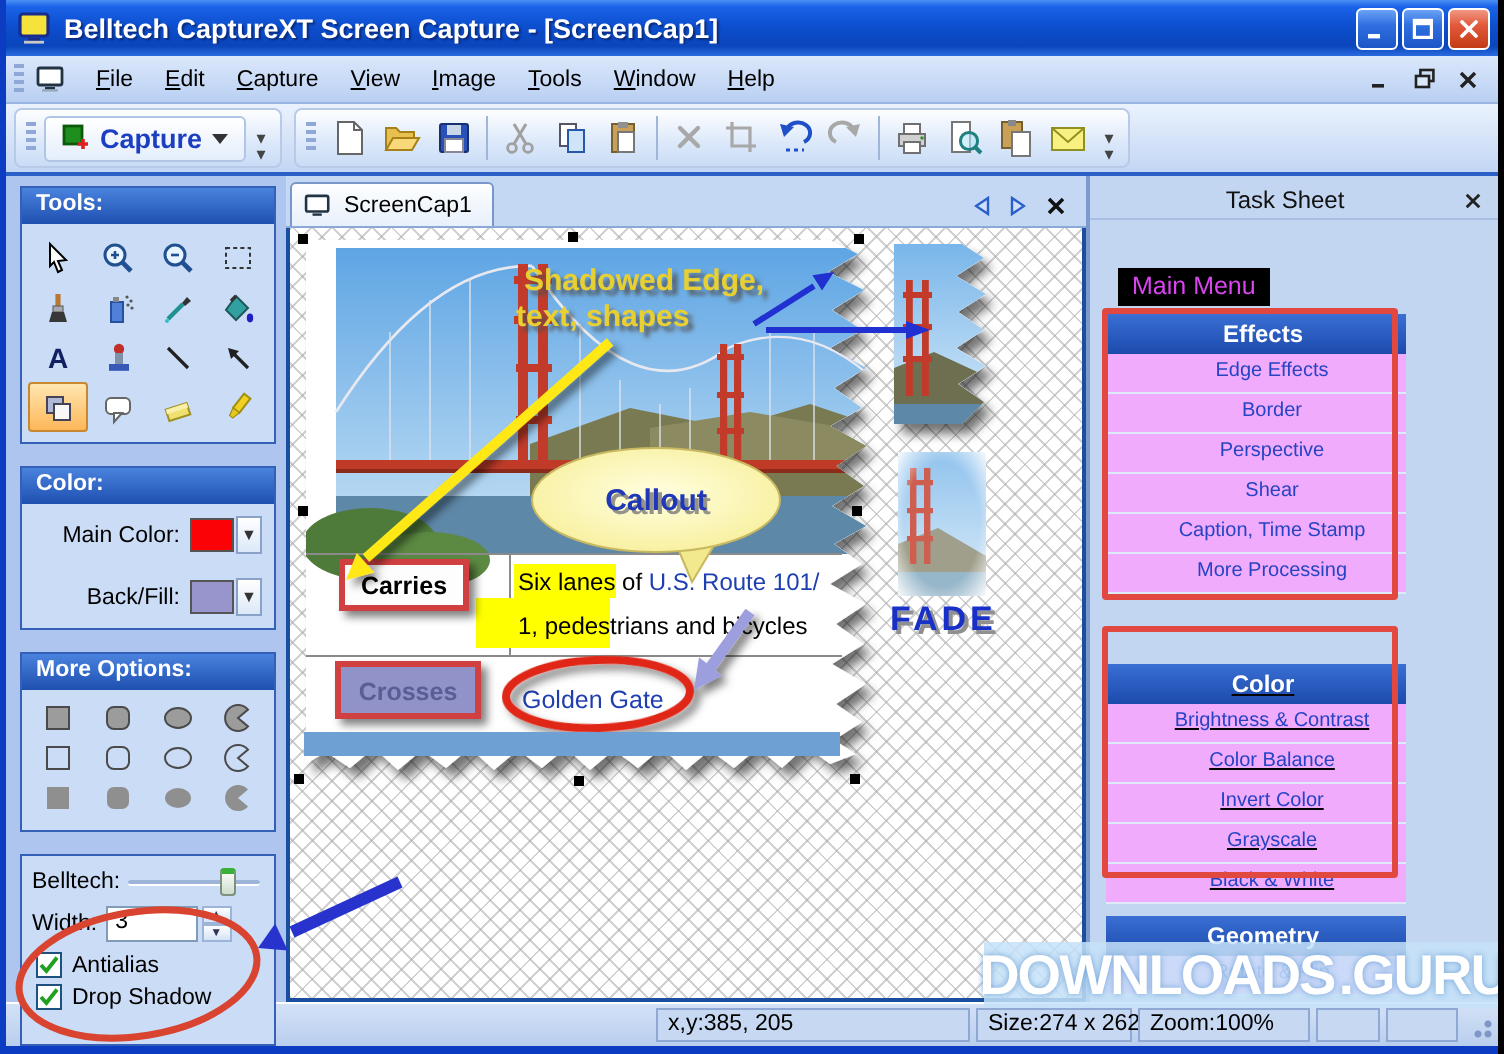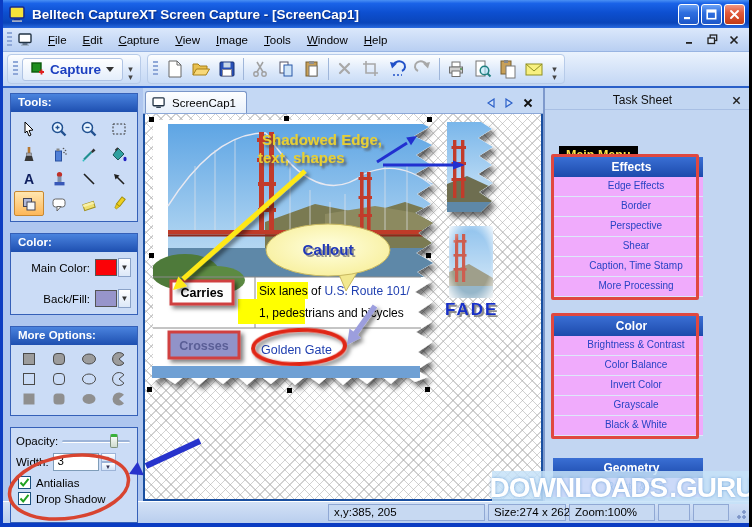--- a/index.html
+++ b/index.html
@@ -63,21 +63,21 @@
   .tabnav{display:flex;align-items:center;gap:10px;margin:0 4px 5px 0;}
   .canvas{flex:1;position:relative;border:2px solid #1a4fa0;border-top:none;
     background:repeating-linear-gradient(45deg,rgba(165,165,165,.5) 0 1px,transparent 1px 7px),
                repeating-linear-gradient(135deg,rgba(165,165,165,.5) 0 1px,transparent 1px 7px),#fff;}
   .canvas svg{position:absolute;left:0;top:0;}
   
   .right-panel{width:206px;flex:0 0 auto;background:#c2d6f2;border-left:2px solid #7e99cc;position:relative;font-size:12px;text-align:center;}
   .ts-header{height:22px;display:flex;align-items:center;padding:3px 8px 0 8px;border-bottom:1px solid #a8bfe4;}
   .ts-title{font-size:12px;color:#111;flex:1;}
   .ts-close{font-weight:bold;color:#222;font-size:12px;}
-  .mainmenu-label{position:absolute;left:14px;top:46px;background:#000;color:#fde047;font-weight:bold;font-size:12.5px;padding:2px 7px 3px;margin-top:12px;}
+  .mainmenu-label{position:absolute;left:14px;top:46px;background:#000;color:#d946ef;font-weight:normal;font-size:12.5px;padding:2px 7px 3px;}
   .ts-list{position:absolute;left:8px;width:150px;}
   .ts-sechead{height:20px;background:linear-gradient(180deg,#3a6fd4,#1c4aac);color:#fff;font-weight:bold;font-size:12px;padding:3px 0 0 7px;}
   .ts-item{height:20px;border-bottom:1px solid #dde8f8;color:#2743c4;font-size:10px;padding:3px 0 0 16px;background:#f0abfc;}
   .red-rect{position:absolute;border:3px solid #e04840;border-radius:2px;pointer-events:none;z-index:20;}
   
   .statusbar{height:22px;background:linear-gradient(180deg,#d3e1f6,#b9ceee);border-top:1px solid #fff;display:flex;align-items:center;padding:1px 3px;gap:3px;}
   .sb-ready{flex:1;font-size:11.5px;padding-left:5px;}
   .sb-panel{height:17px;border:1px solid #90a8d4;background:#c7d9f2;font-size:11.5px;padding:1px 5px;white-space:nowrap;}
   .sb-grip{width:12px;height:12px;margin-left:2px;background:
      radial-gradient(circle at 10px 10px,#7e96c8 1.5px,transparent 2px),
@@ -460,21 +460,21 @@
           <div class="shapecell">
               <svg width="18" height="18" viewBox="0 0 18 18">
                 <path d="M9,9 L14,4.8 A6.5,6.5 0 1 0 14,13.2 Z" fill="#8f8f8f"></path>
               </svg>
             </div>
         </div>
       </div>
 
       <div class="optsbox">
         <div class="optrow">
-          <span class="optlabel">Opacity:</span>
+          <span class="optlabel">Belltech:</span>
           <div class="slider">
             <div class="track"></div>
             <div class="thumb"></div>
           </div>
         </div>
         <div class="optrow">
           <span class="optlabel">Width:</span>
           <div class="widthbox">3</div>
           <div class="spin">
             <span>▲</span>
@@ -728,21 +728,21 @@
       <div class="ts-list" style="top:69px;">
         <div class="ts-sechead">Effects</div>
         <div class="ts-item">Edge Effects</div>
         <div class="ts-item">Border</div>
         <div class="ts-item">Perspective</div>
         <div class="ts-item">Shear</div>
         <div class="ts-item">Caption, Time Stamp</div>
         <div class="ts-item">More Processing</div>
       </div>
 
-      <div class="ts-list" style="top:228px;">
+      <div class="ts-list" style="top:244px;text-decoration:underline;">
         <div class="ts-sechead">Color</div>
         <div class="ts-item">Brightness &amp; Contrast</div>
         <div class="ts-item">Color Balance</div>
         <div class="ts-item">Invert Color</div>
         <div class="ts-item">Grayscale</div>
         <div class="ts-item">Black &amp; White</div>
       </div>
 
       <div class="ts-list" style="top:370px;">
         <div class="ts-sechead">Geometry</div>

